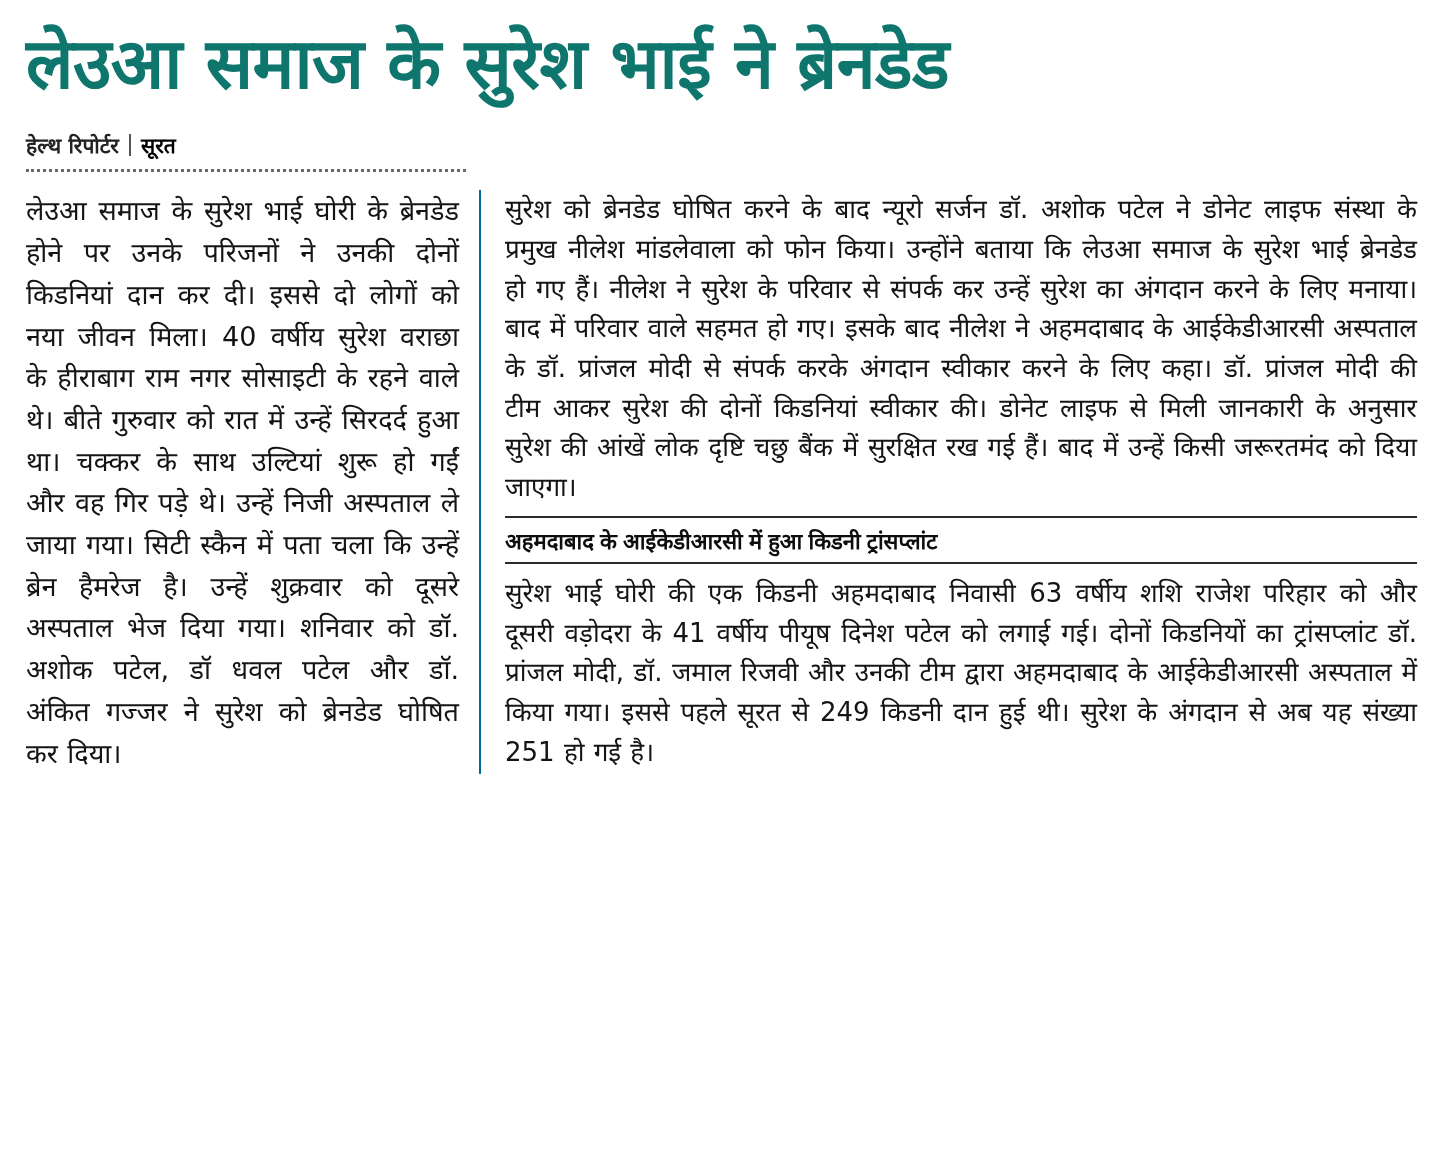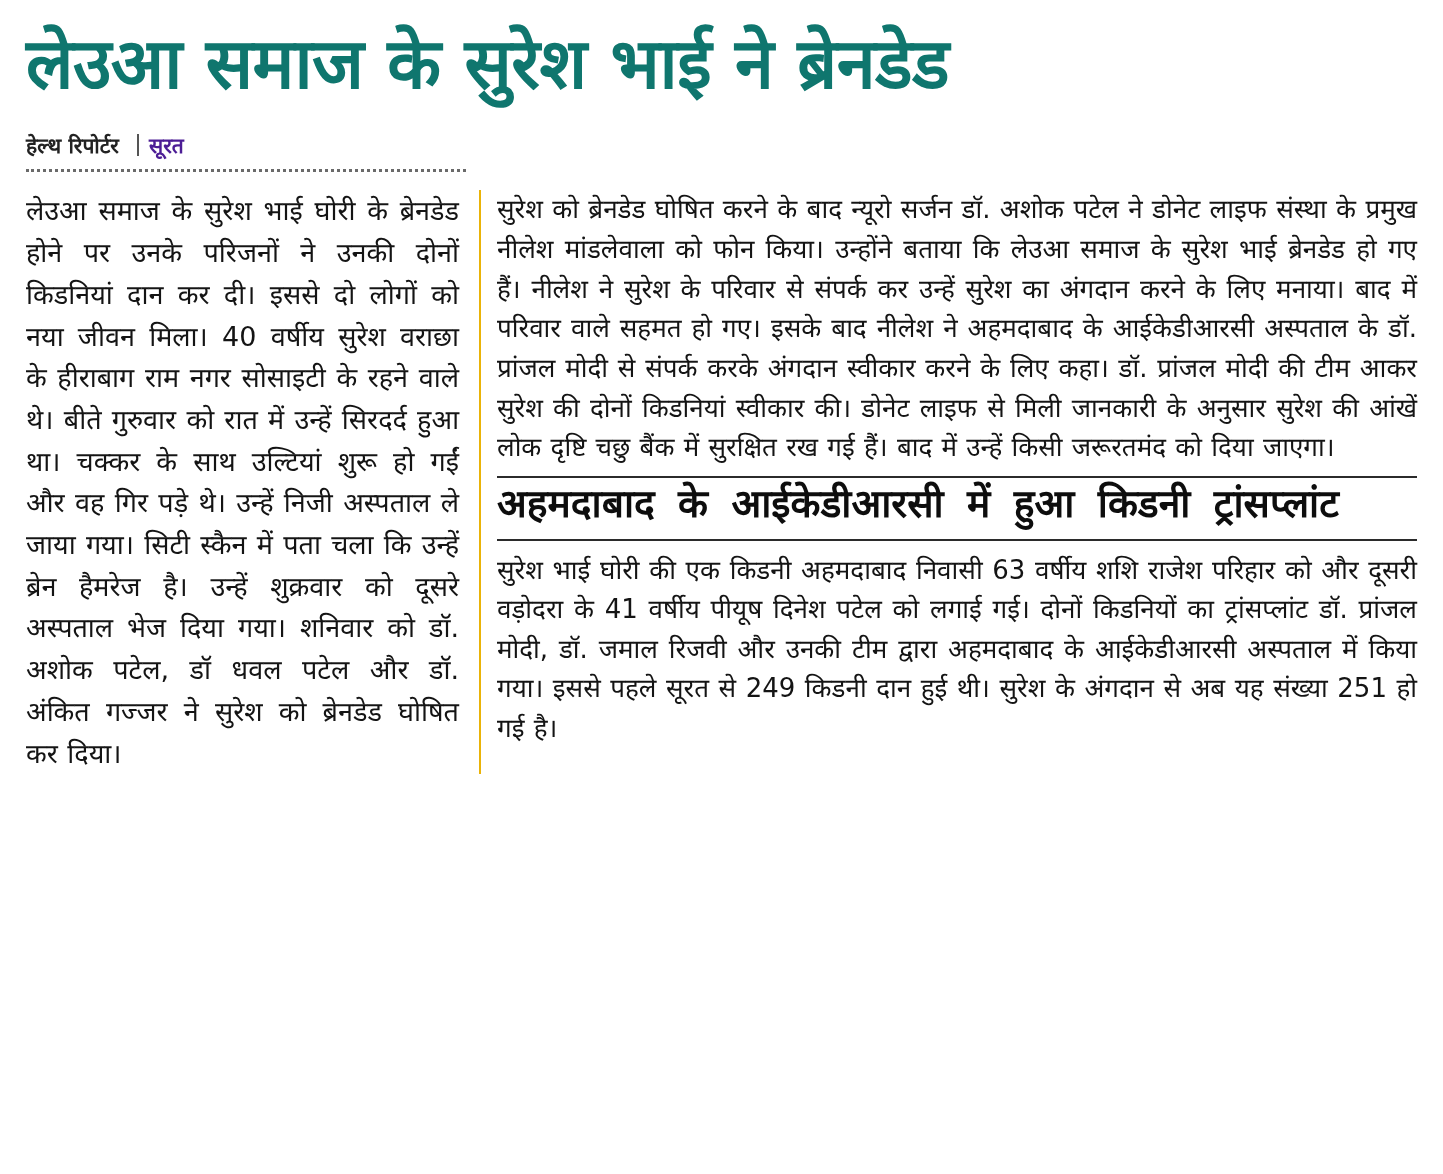--- a/index.html
+++ b/index.html
@@ -41,52 +41,52 @@
   .byline {
     font-family: "DejaVu Sans", "Liberation Sans", sans-serif;
     font-weight: bold;
     font-size: 21px;
     color: #222222;
     display: flex;
     align-items: center;
     gap: 0px;
   }
   .byline .reporter {
-    padding-right: 18px;
+    padding-right: 10px;
   }
   .byline .sep {
     width: 2px;
     height: 22px;
     background: #555;
     margin-right: 10px;
   }
   .byline .place {
-    color: #4c1d95;
+    color: #000000;
   }
   .dotted-rule {
     margin: 10px 26px 0 26px;
     width: 440px;
     border-top: 3px dotted #6a6a6a;
     height: 0;
   }
   .columns {
     display: flex;
     margin: 18px 26px 0 26px;
     gap: 0;
     align-items: stretch;
   }
   .col-left {
     width: 455px;
     padding-right: 20px;
     box-sizing: border-box;
-    border-right: 2px solid #eab308;
+    border-right: 2px solid #0369a1;
   }
   .col-right {
     flex: 1;
-    padding-left: 16px;
+    padding-left: 24px;
     box-sizing: border-box;
   }
   p.body {
     margin: 0;
     font-family: "DejaVu Sans", "Liberation Sans", sans-serif;
     font-size: 26.5px;
     line-height: 1.52;
     text-align: justify;
     text-justify: inter-word;
     color: #141414;
@@ -94,24 +94,24 @@
   }
   .col-left p.body {
     font-size: 27px;
     line-height: 1.545;
   }
   .col-right p.body {
     font-size: 26px;
     line-height: 1.525;
   }
   .subhead {
-    margin: 4px 0 0 0;
-    font-family: Liberation Mono, monospace;
+    margin: 10px 0 0 0;
+    font-family: Liberation Sans, sans-serif;
     font-weight: bold;
-    font-size: 39px;
+    font-size: 22px;
     line-height: 1.3;
     color: #0d0d0d;
     white-space: nowrap;
   }
   .subhead-rule {
     border-top: 2px solid #2b2b2b;
     margin: 6px 0 10px 0;
     height: 0;
   }
   .subhead-rule.top {

